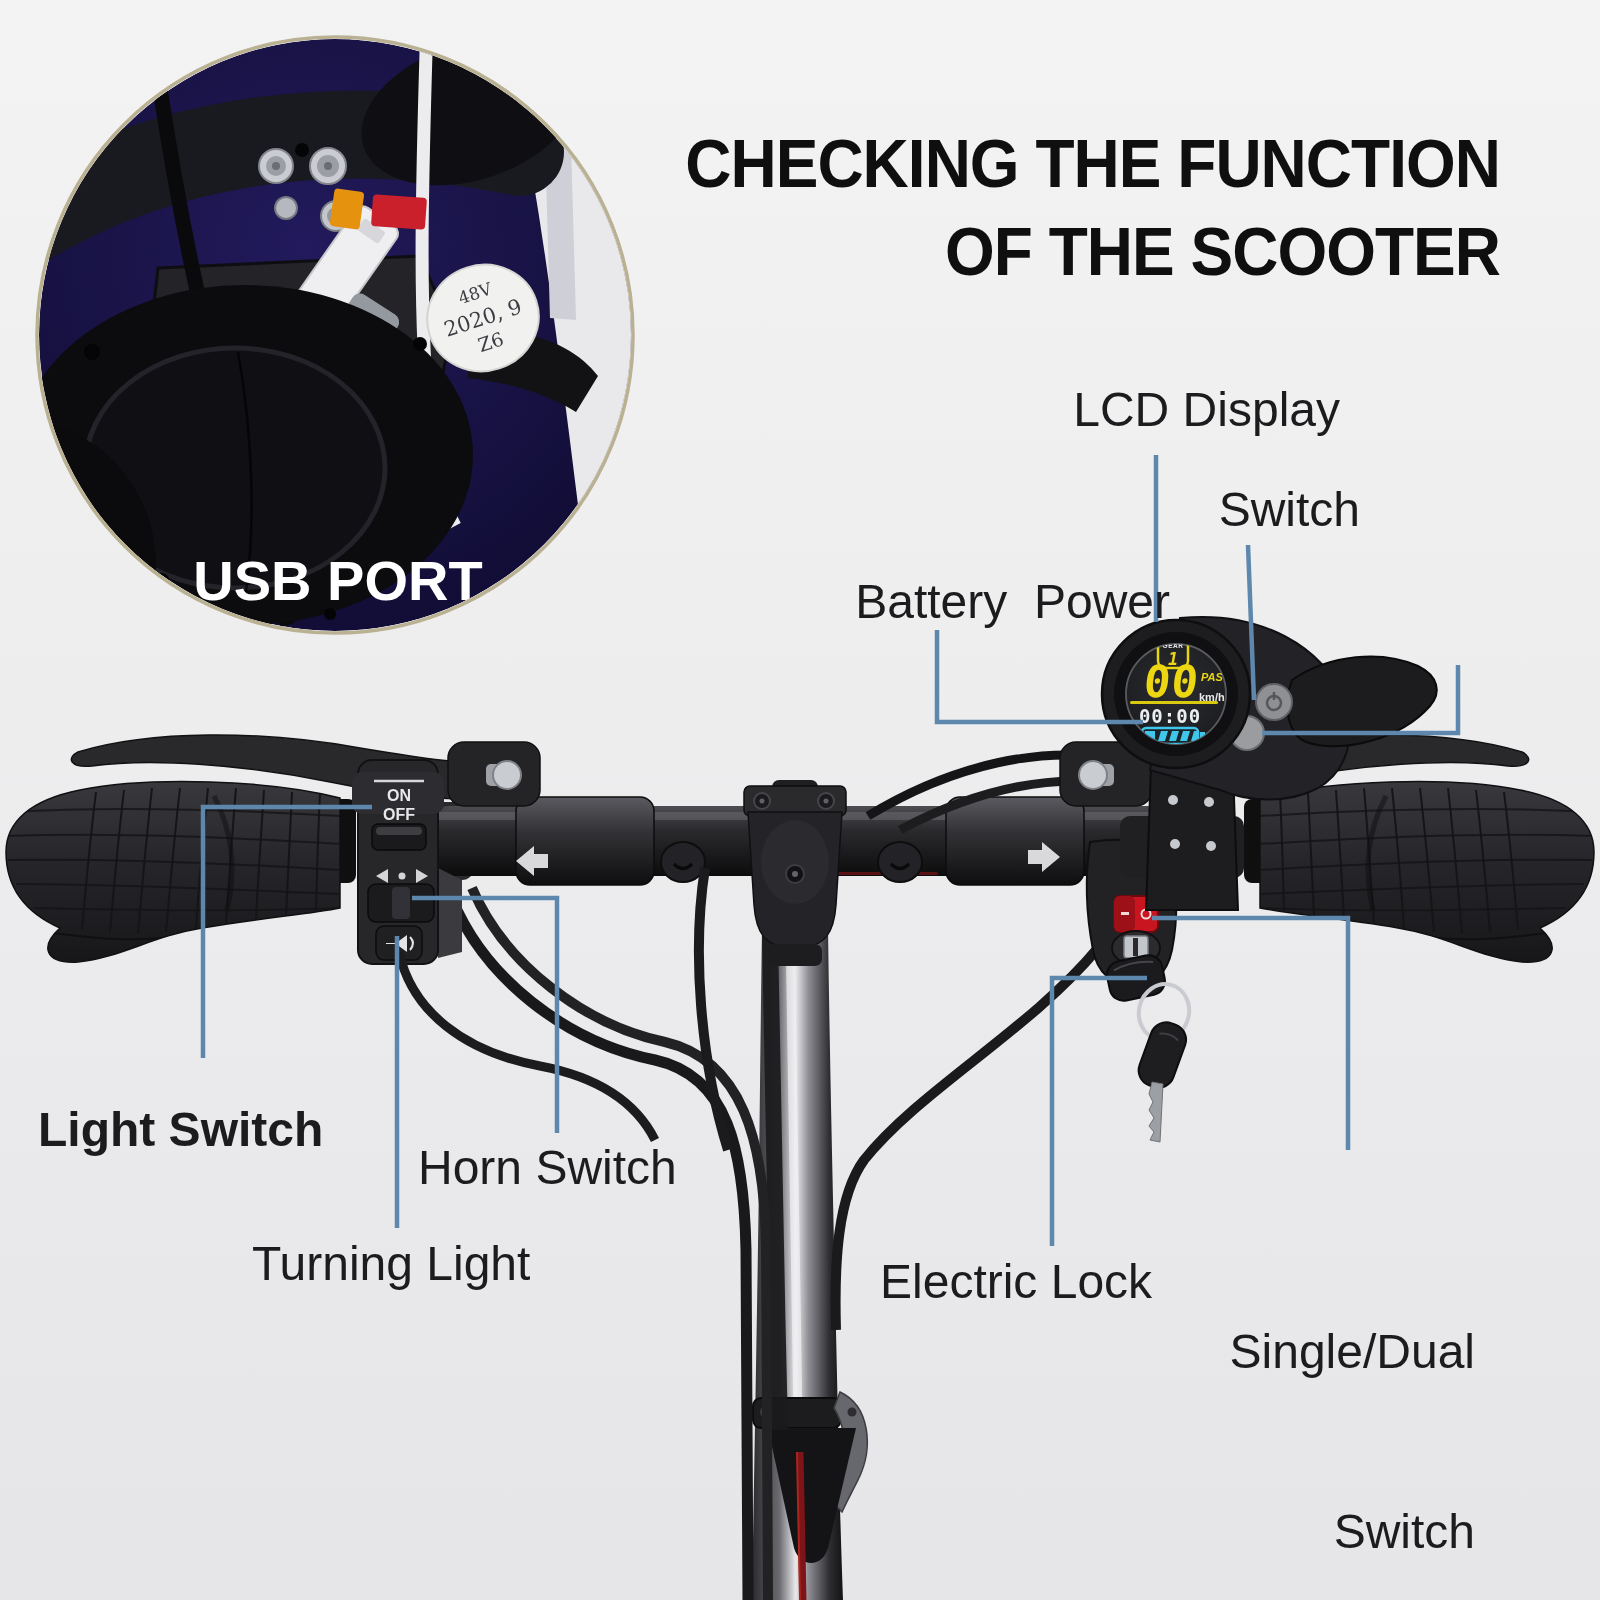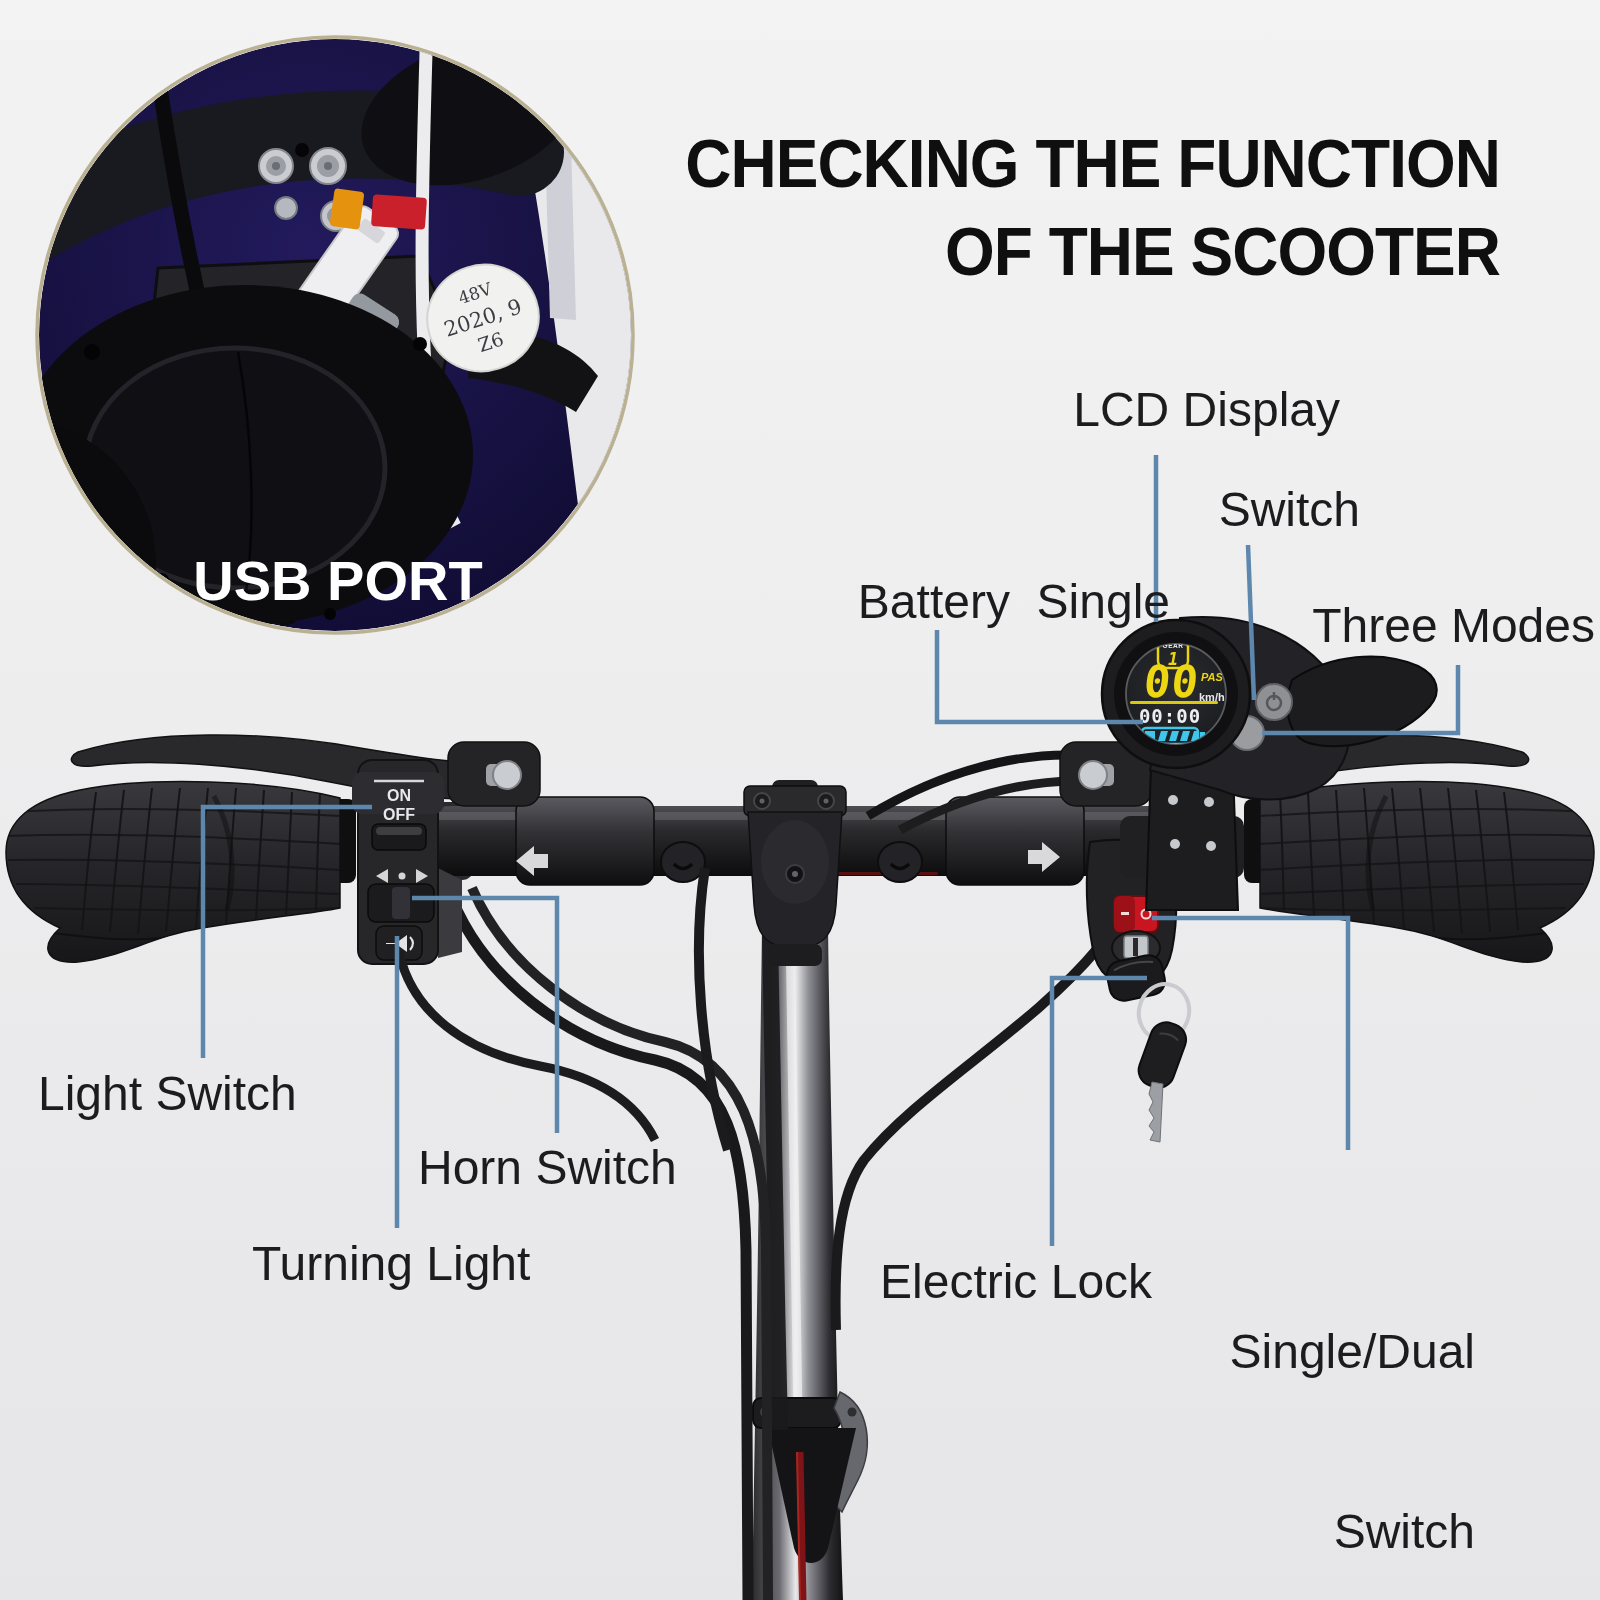--- a/index.html
+++ b/index.html
@@ -18,21 +18,21 @@
   .title .tline{transform:scaleX(.94);transform-origin:100% 50%;}
   .lbl{
     position:absolute;color:#1c1c1e;font-size:48px;line-height:56px;
     font-family:"Liberation Sans",sans-serif;white-space:pre;
   }
   .c{text-align:right;}
   .lbl-lcd{left:940px;top:382px;width:400px;}
   .lbl-switch{left:1080px;top:482px;width:280px;}
   .lbl-battery{left:700px;top:574px;width:470px;}
   .lbl-modes{left:1265px;top:598px;width:330px;}
-  .lbl-light{left:38px;top:1066px;width:420px;}
+  .lbl-light{left:38px;top:1102px;width:420px;font-weight:bold;}
   .lbl-horn{left:418px;top:1140px;width:420px;}
   .lbl-turn{left:252px;top:1236px;width:420px;}
   .lbl-lock{left:880px;top:1254px;width:420px;}
   .lbl-sd{left:1175px;top:1202px;width:300px;line-height:60px;}
 </style>
 </head>
 <body>
 
 <div class="stage">
 
@@ -346,22 +346,21 @@
   </g>
 </svg>
 
 <div class="title">
   <div class="tline">CHECKING THE FUNCTION</div>
   <div class="tline">OF THE SCOOTER</div>
 </div>
 
 <div class="lbl c lbl-lcd">LCD Display</div>
 <div class="lbl c lbl-switch">Switch</div>
-<div class="lbl c lbl-battery">Battery  Single</div>
-<div class="lbl c lbl-modes">Three Modes</div>
+<div class="lbl c lbl-battery">Battery  Power</div>
 <div class="lbl lbl-light">Light Switch</div>
 <div class="lbl lbl-horn">Horn Switch</div>
 <div class="lbl lbl-turn">Turning Light</div>
 <div class="lbl lbl-lock">Electric Lock</div>
 <div class="lbl c lbl-sd">
   <div>Single/Dual</div>
   <div>Switch</div>
 </div>
 
 </div>

